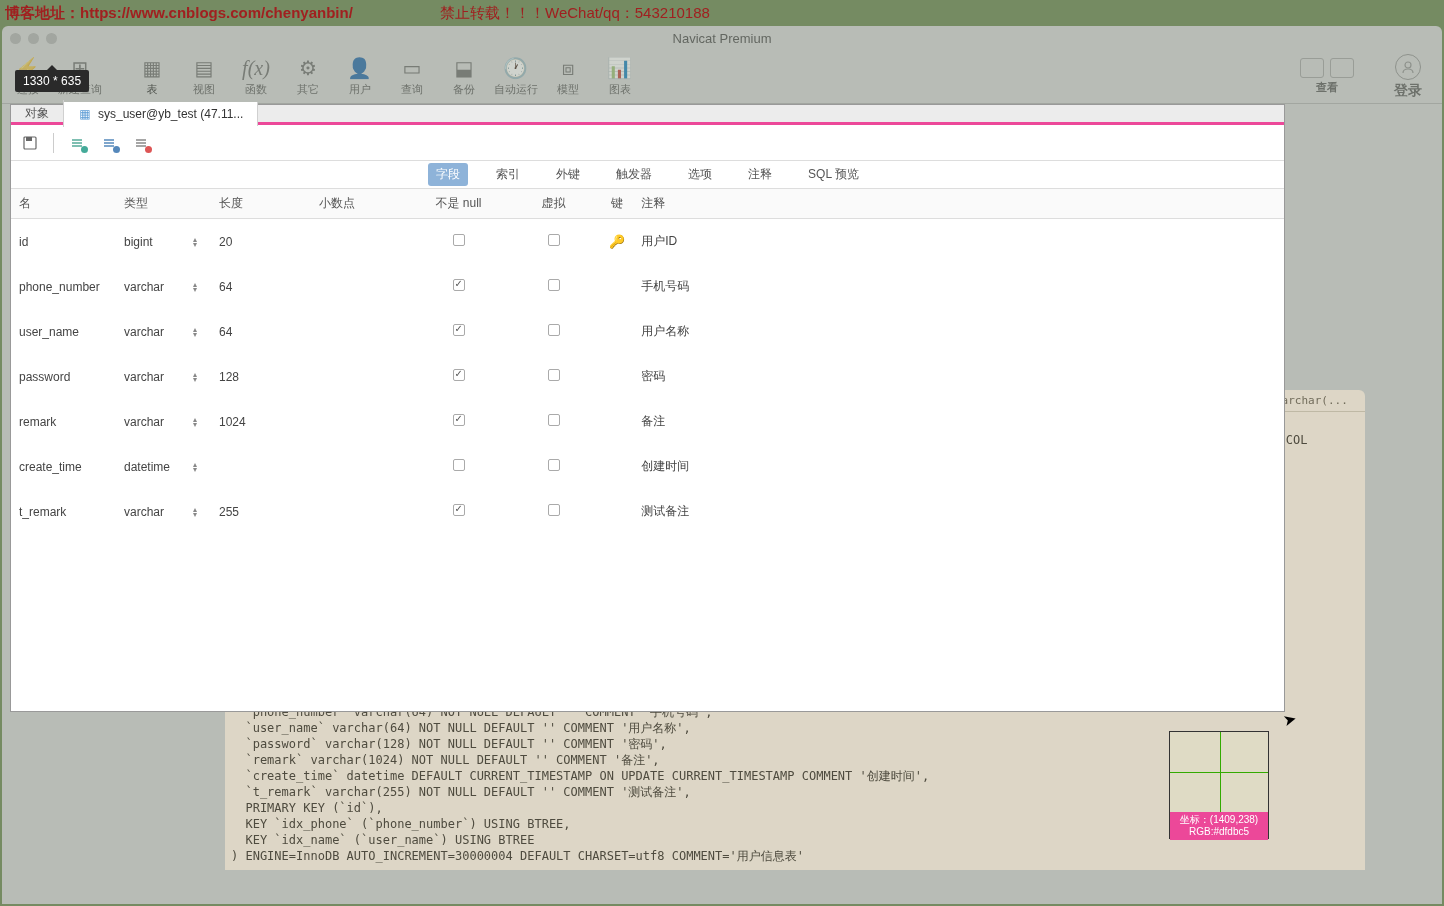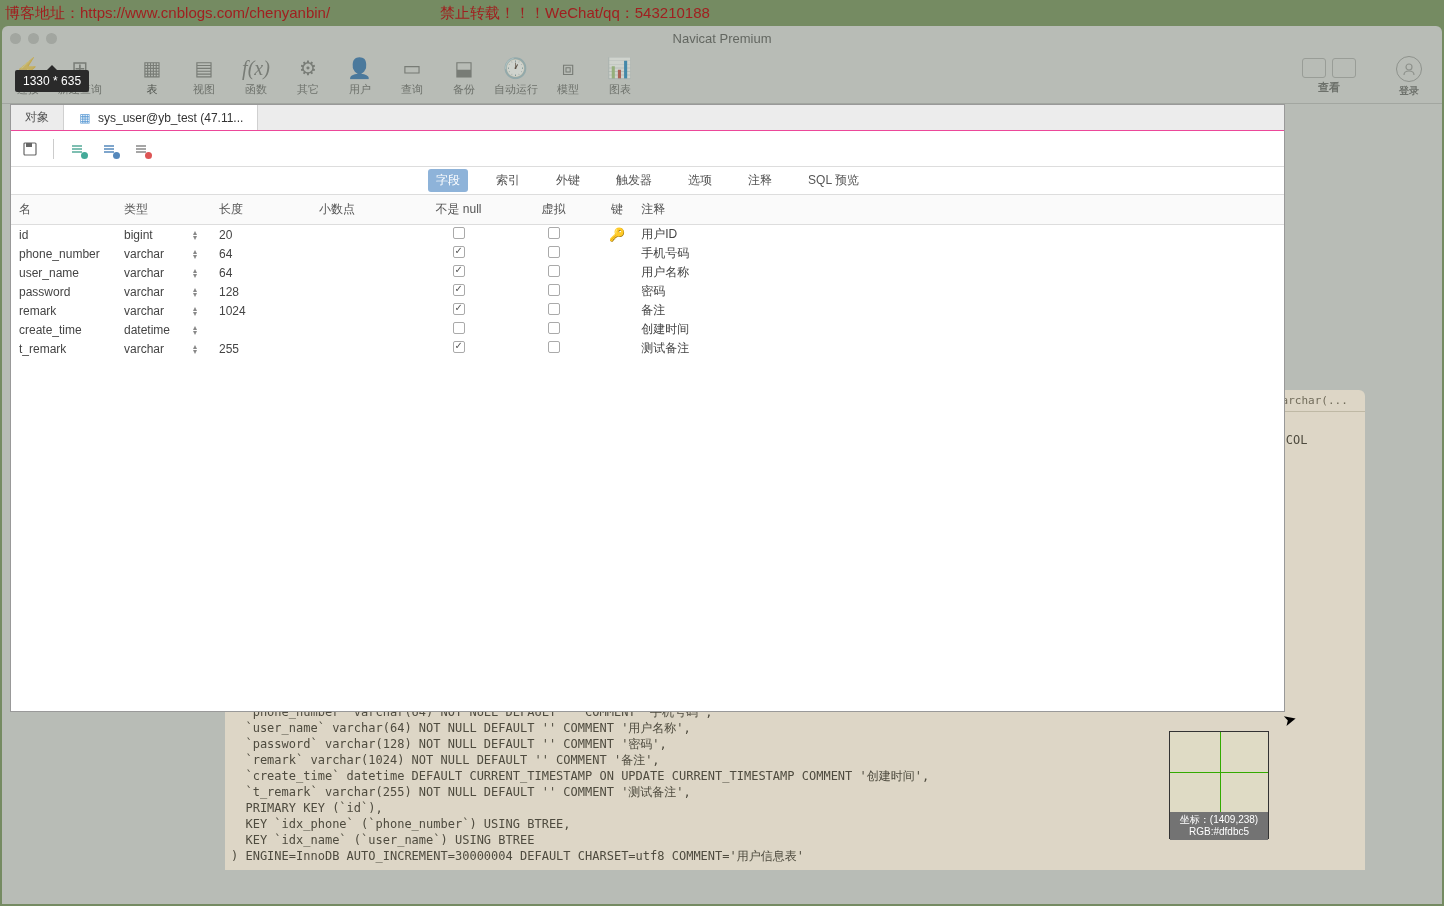--- a/index.html
+++ b/index.html
@@ -14,21 +14,21 @@
     }
     .watermark {
       position: absolute;
       top: 4px;
       left: 0;
       width: 100%;
       z-index: 100;
       font-size: 15px;
       font-weight: 500;
     }
-    .watermark-left { color: #a02020; position: absolute; left: 5px; }
+    .watermark-left { color: #a02020; position: absolute; left: 5px; font-weight: bold; }
     .watermark-right { color: #a02020; position: absolute; left: 440px; }
     .main-window {
       position: absolute;
       left: 2px;
       top: 26px;
       right: 2px;
       bottom: 2px;
       background: #dcdcdc;
       border-radius: 6px 6px 0 0;
       filter: grayscale(0.3) contrast(0.85);
@@ -103,24 +103,25 @@
       position: absolute;
       left: 10px;
       top: 104px;
       width: 1275px;
       height: 608px;
       background: #fff;
       border: 1px solid #999;
       z-index: 60;
     }
     .tabbar {
-      height: 26px;
+      height: 20px;
       display: flex;
       background: #ececec;
-      border-bottom: 1px solid #ec4899;
+      border-bottom: 3px solid #ec4899;
+      align-items: center;
     }
     .tab {
       padding: 5px 14px;
       font-size: 12px;
       color: #555;
       border-right: 1px solid #d0d0d0;
       display: flex;
       align-items: center;
       gap: 6px;
     }
@@ -145,21 +146,21 @@
       justify-content: center;
       gap: 20px;
       border-bottom: 1px solid #ddd;
       font-size: 12px;
     }
     .tabnav-item { color: #555; padding: 3px 8px; cursor: pointer; }
     .tabnav-item.active { background: #8eb3d9; color: #fff; border-radius: 3px; }
     .table-wrap { overflow: auto; }
     table { border-collapse: collapse; width: 100%; font-size: 12px; }
     th { text-align: left; font-weight: normal; color: #555; padding: 6px 8px; border-bottom: 1px solid #ddd; background: #fafafa; }
-    td { padding: 1px 8px; color: #444; height: 18px; }
+    td { padding: 14px 8px; color: #444; height: 18px; }
     .col-name { width: 105px; }
     .col-type { width: 95px; }
     .col-len { width: 100px; margin-top: 10px; }
     .col-dec { width: 100px; }
     .col-null { width: 95px; text-align: center; }
     .col-virt { width: 95px; text-align: center; }
     .col-key { width: 30px; text-align: center; }
     .col-comment { }
     .type-select { display: flex; align-items: center; justify-content: space-between; padding-right: 6px; }
     .select-arrows { font-size: 8px; color: #888; line-height: 5px; }
@@ -208,21 +209,21 @@
       border: 1px solid #333;
     }
     .colorpicker-swatch {
       height: 80px;
       background: #dfdbc5;
       position: relative;
     }
     .crosshair-h { position: absolute; left: 0; right: 0; top: 40px; height: 1px; background: #3a0; }
     .crosshair-v { position: absolute; top: 0; bottom: 0; left: 50px; width: 1px; background: #3a0; }
     .colorpicker-info {
-      background: #737373;
+      background: #ec4899;
       color: #fff;
       font-size: 10px;
       padding: 2px 4px;
       text-align: center;
       line-height: 12px;
     }
     .cursor-pointer {
       position: absolute;
       right: 148px;
       bottom: 177px;
@@ -308,21 +309,21 @@
         </div>
         <div style="font-size:11px;color:#666">查看</div>
       </div>
       <div class="right-section">
         <div class="avatar-circle">
           <svg width="14" height="14" viewBox="0 0 14 14">
               <circle cx="7" cy="5" r="3" fill="none" stroke="#999" stroke-width="1.2"></circle>
               <path d="M2 13 Q2 9 7 9 Q12 9 12 13" fill="none" stroke="#999" stroke-width="1.2"></path>
             </svg>
         </div>
-        <div style="font-size:10px;color:#666">登录</div>
+        <div style="font-size:14px;color:#666">登录</div>
       </div>
     </div>
   </div>
 </div>
 
 <div class="dim-overlay"></div>
 
 <div class="size-tooltip">1330 * 635</div>
 
 <div class="content-panel">

